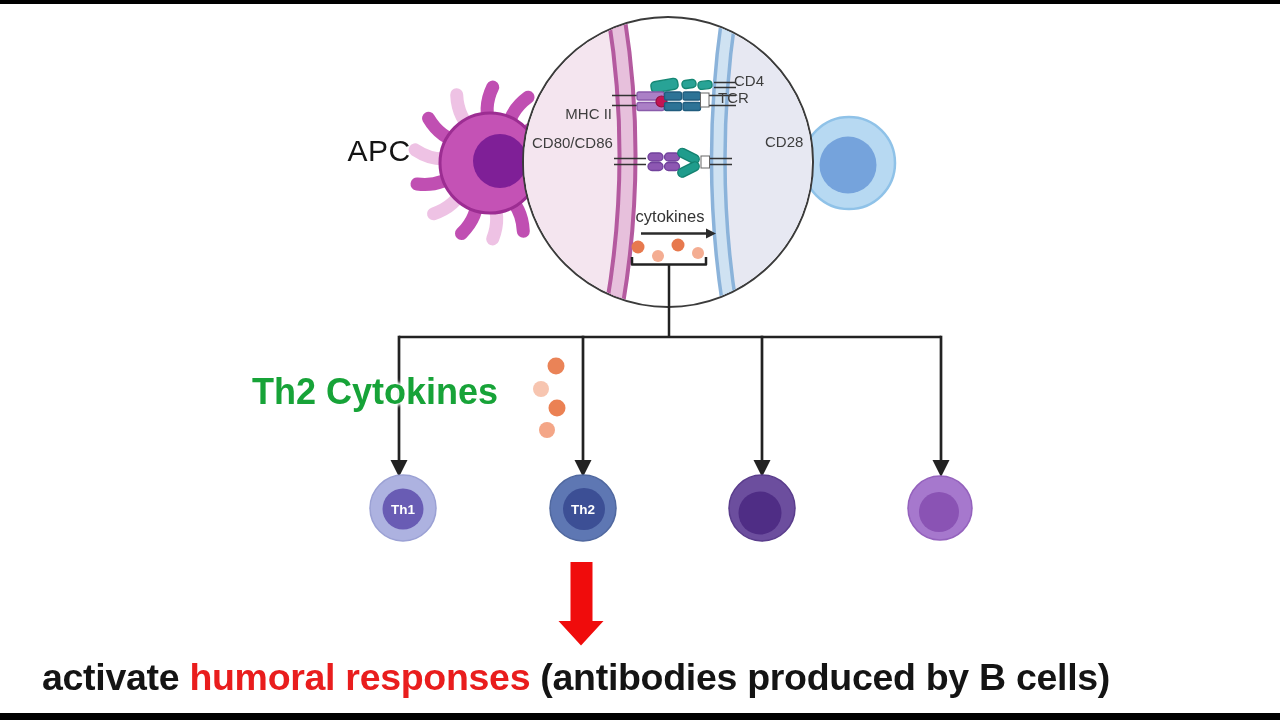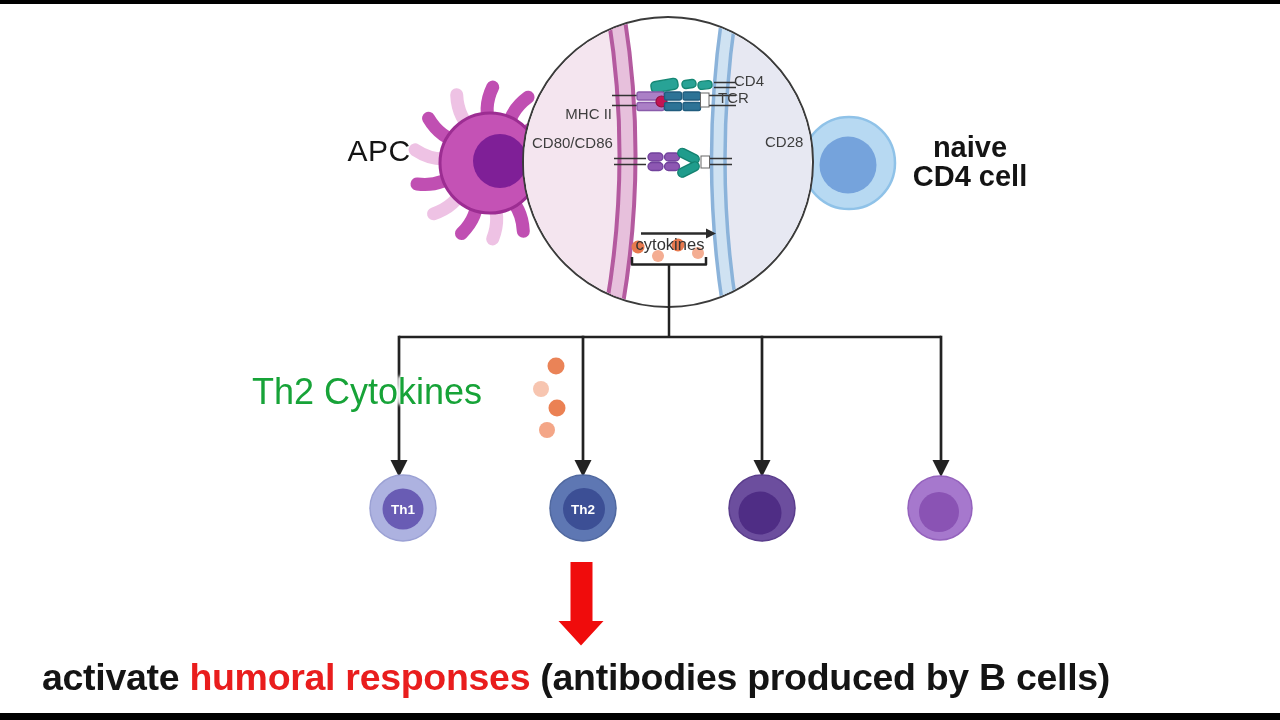--- a/index.html
+++ b/index.html
@@ -9,22 +9,22 @@
   #bar-top{top:0;height:4px;}
   #bar-bottom{top:713px;height:7px;}
   .abs{position:absolute;}
   .lbl{position:absolute;color:#3e3e3e;font-size:15px;line-height:17px;white-space:nowrap;}
   .lbl.r{text-align:right;}
   #apc-label{left:332px;top:134px;width:94px;text-align:center;font-size:30px;font-weight:normal;color:#141414;letter-spacing:.5px;}
   #naive-label{left:885px;top:133px;width:170px;text-align:center;font-size:29px;font-weight:bold;color:#141414;line-height:29px;}
   #zoom-circle{left:522px;top:16px;width:292px;height:292px;border:2.5px solid #3b3b3b;border-radius:50%;
                background:#fff;box-sizing:border-box;overflow:hidden;z-index:2;}
   #circle-inner{position:absolute;left:0;top:0;}
-  #cytokines-label{left:106px;top:190px;width:80px;text-align:center;font-size:16.5px;color:#333;margin-top:28px;}
-  #th2cyt-label{left:252px;top:371px;width:280px;font-size:36px;font-weight:normal;color:#17a338;z-index:4;
+  #cytokines-label{left:106px;top:190px;width:80px;text-align:center;font-size:16.5px;color:#333;}
+  #th2cyt-label{left:252px;top:371px;width:280px;font-size:36px;font-weight:bold;color:#17a338;z-index:4;
       text-shadow:0 0 4px #fff,0 0 4px #fff,0 0 6px #fff,2px 0 3px #fff,-2px 0 3px #fff;}
   #overlay{left:0;top:0;z-index:3;}
   #apc-svg,#naive-svg{z-index:1;}
   #caption{left:0;top:656px;width:1152px;text-align:center;font-size:37.5px;font-weight:bold;
            color:#141414;letter-spacing:-0.3px;z-index:4;white-space:nowrap;}
   #caption .hl{color:#e91d1d;}
   .cellword{fill:#fff;font-size:13.5px;font-weight:bold;text-anchor:middle;font-family:"Liberation Sans",sans-serif;}
 </style>
 </head>
 <body>
@@ -48,24 +48,20 @@
     </g>
     <circle cx="100" cy="123" r="50" fill="#c452b5" stroke="#9c2d92" stroke-width="3"></circle>
     <circle cx="110" cy="121" r="27" fill="#7f1f97"></circle>
   </svg>
   <div id="apc-label" class="abs">APC</div>
 
   <svg id="naive-svg" class="abs" style="left:795px;top:108px;" width="110" height="112" viewBox="0 0 110 112">
     <circle cx="54" cy="55" r="46" fill="#b7d9f2" stroke="#8fc2e8" stroke-width="2.5"></circle>
     <circle cx="53" cy="57" r="28.5" fill="#75a3dc"></circle>
   </svg>
-  <div id="naive-label" class="abs">
-    <div>naive</div>
-    <div>CD4 cell</div>
-  </div>
 
   <div id="zoom-circle" class="abs">
     <svg id="circle-inner" width="287" height="287" viewBox="0 0 287 287">
 
       <path d="M 91,-10 Q 117,142 89,297 L -10,297 L -10,-10 Z" fill="#f4e5ef"></path>
       <path d="M 91,-10 Q 117,142 89,297" fill="none" stroke="#b45a9f" stroke-width="20"></path>
       <path d="M 91,-10 Q 117,142 89,297" fill="none" stroke="#e7c0dc" stroke-width="12"></path>
 
       <path d="M 206,-10 Q 182,146 207,297 L 297,297 L 297,-10 Z" fill="#e7e8f2"></path>
       <path d="M 206,-10 Q 182,146 207,297" fill="none" stroke="#8bb3da" stroke-width="17"></path>

